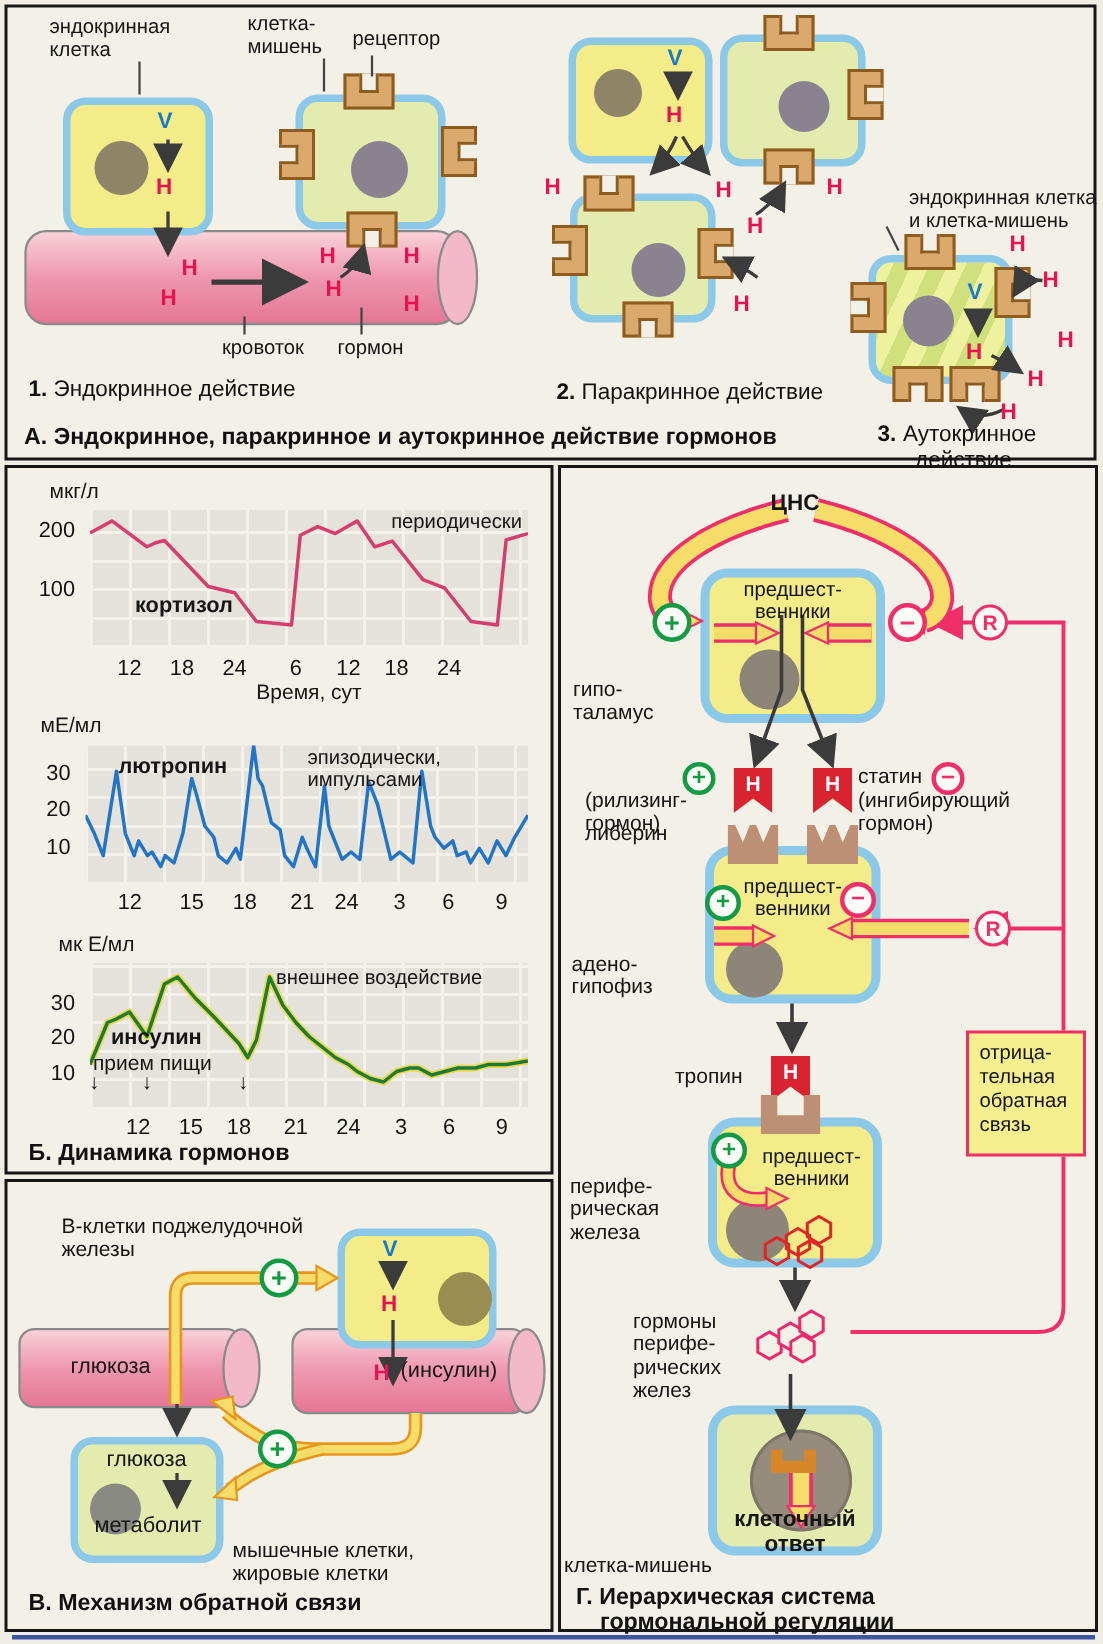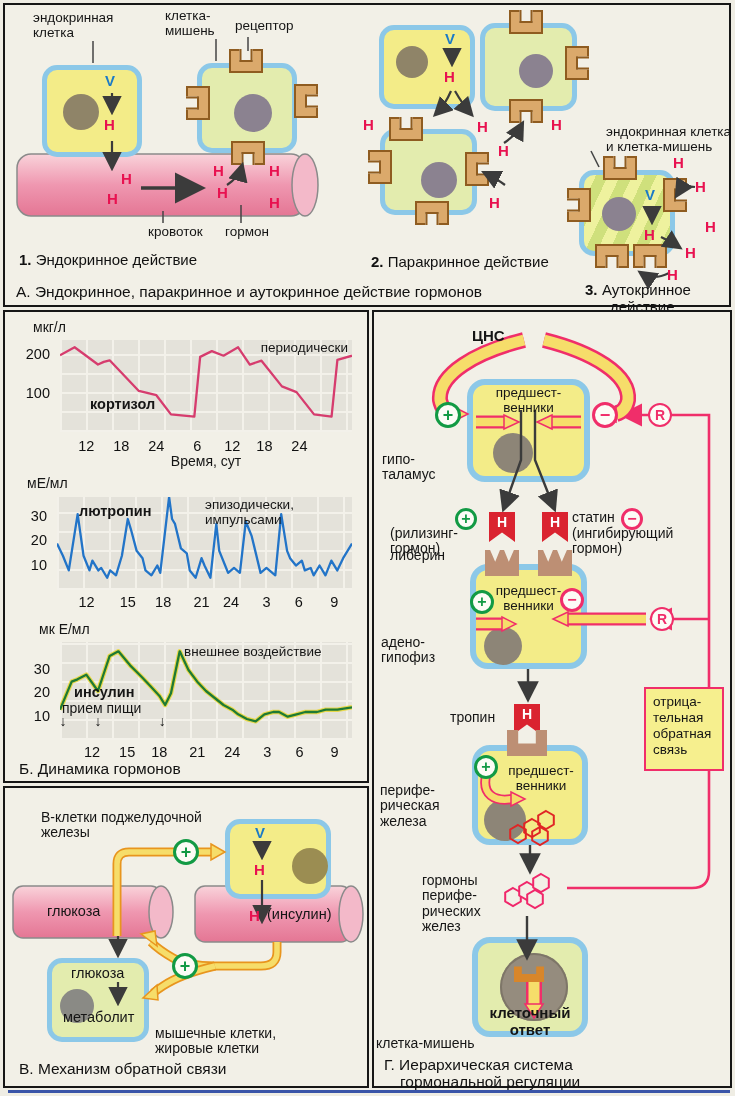--- a/index.html
+++ b/index.html
@@ -8,21 +8,21 @@
         font-family:"Liberation Sans",sans-serif;overflow:hidden;}
   .panel{position:absolute;background:#f2f0e7;border:2px solid #161616;}
   #pa{left:3px;top:3px;width:728px;height:304px;}
   #pb{left:3px;top:310px;width:366px;height:473px;}
   #pv{left:3px;top:786px;width:366px;height:302px;}
   #pg{left:372px;top:310px;width:360px;height:778px;}
   #blueline{position:absolute;left:8px;top:1090px;width:722px;height:3px;background:#3a55a8;}
   .svgl{position:absolute;left:0;top:0;pointer-events:none;}
   .lb{position:absolute;font-size:13.5px;line-height:1.1;color:#151515;white-space:nowrap;}
   .cap{position:absolute;font-size:15px;color:#111;white-space:nowrap;}
-  .ttl{position:absolute;font-weight:400;font-size:15.5px;color:#111;white-space:nowrap;}
+  .ttl{position:absolute;font-weight:700;font-size:15.5px;color:#111;white-space:nowrap;}
   .bd{font-weight:700;}
   .H{position:absolute;font-weight:700;font-size:15px;color:#e81250;line-height:1;}
   .V{position:absolute;font-weight:700;font-size:15px;color:#1b7ac6;line-height:1;}
   .cell{position:absolute;background:#f3ec88;border:5px solid #8cc8e8;border-radius:15px;}
   .cell.g{background:#e3ecae;}
   .cell.st{background:repeating-linear-gradient(115deg,#eef29e 0 11px,#cfe07c 11px 22px);}
   .nuc{position:absolute;border-radius:50%;background:#8d8577;}
   .sgn{position:absolute;border-radius:50%;background:#fcfcf6;display:flex;align-items:center;
        justify-content:center;font-weight:700;line-height:1;}
   .sp{border:3px solid #129a44;color:#129a44;font-size:18px;}
@@ -498,21 +498,21 @@
   <div class="sgn sp" style="left:100px;top:443px;width:24px;height:24px;font-size:16px;">+</div>
 
   <div class="tok" style="left:115px;top:200px;">Н</div>
   <div class="tok" style="left:168px;top:200px;">Н</div>
   <div class="wrec" style="left:111px;top:238px;width:34px;height:26px;"></div>
   <div class="wrec" style="left:164px;top:238px;width:34px;height:26px;"></div>
   <div class="tok" style="left:140px;top:392px;">Н</div>
   <div class="urec" style="left:133px;top:418px;width:40px;height:26px;"></div>
   <div class="orec" style="left:140px;top:652px;width:30px;height:18px;"></div>
 
-  <div class="lb bd" style="left:98px;top:16px;width:116px;font-size:15px;">ЦНС</div>
+  <div class="lb bd" style="left:98px;top:16px;width:116px;text-align:center;font-size:15px;">ЦНС</div>
   <div class="lb" style="left:93px;top:74px;width:123px;text-align:center;">
     <span>предшест-</span><br><span>венники</span>
   </div>
   <div class="lb" style="left:8px;top:140px;font-size:14px;">
     <span>гипо-</span><br><span>таламус</span>
   </div>
   <div class="lb" style="left:16px;top:198px;font-size:14px;margin-top:38px;">либерин</div>
   <div class="lb" style="left:16px;top:214px;font-size:14px;">
     <span>(рилизинг-</span><br><span>гормон)</span>
   </div>

